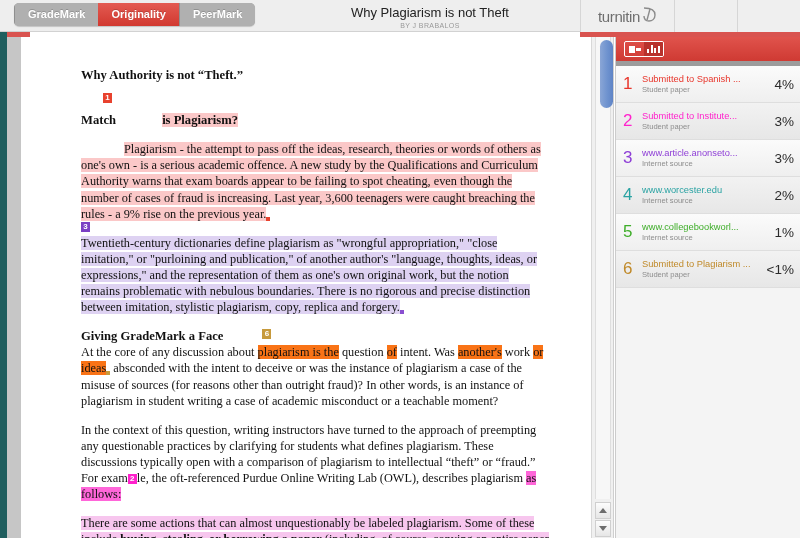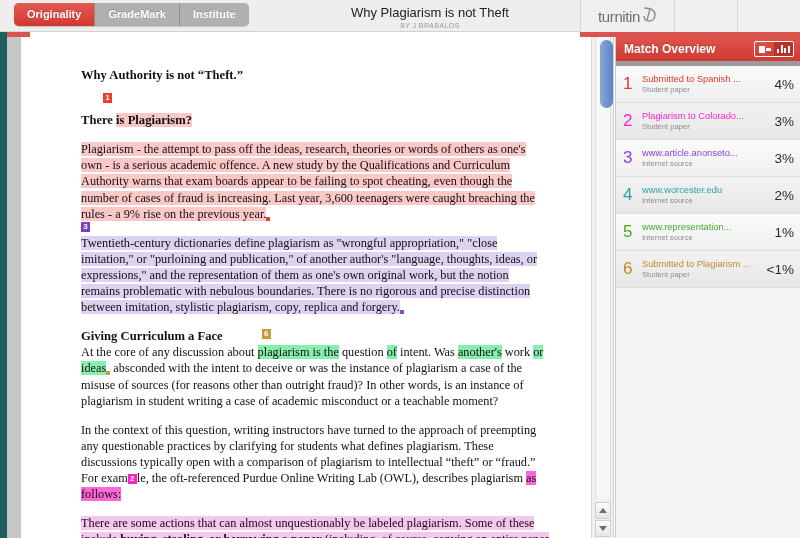--- a/index.html
+++ b/index.html
@@ -115,25 +115,25 @@
     color: #111;
     line-height: 16.1px;
   }
   .page p { margin: 0 0 13px 0; }
   .h-main { font-weight: bold; font-size: 12.6px; margin: 0 0 13px 0; }
   .h-sub2 { font-weight: bold; font-size: 12.6px; margin: 0; display:inline; }
   .tight { margin: 0 0 13px 0; }
   .blockquote { margin: 0 0 13px 36px; }
 
   
-  .hl1 { background: #fbc8c8; }          
+  .hl1 { background: #fbc8c8; margin-left: 43px; }          
   .hl2 { background: #ff66d9; }          
   .hl2b{ background: #f7c6ee; }          
   .hl3 { background: #ded2f2; }          
-  .hl6 { background: #86efac; }          
+  .hl6 { background: #f97316; }          
 
   
   .marker {
     display: inline-block;
     color: #fff;
     font-family: "Liberation Sans", sans-serif;
     font-size: 8px; font-weight: bold;
     line-height: 10px;
     min-width: 9px; height: 10px;
     text-align: center;
@@ -260,28 +260,28 @@
 </style>
 </head>
 <body>
 
 <div id="app">
 
   <div class="header">
 
     <div class="header-left">
       <div class="tabgroup">
+        <div class="tab sep">
+          <span>GradeMark</span>
+        </div>
         <div class="tab active">
           <span>Originality</span>
         </div>
         <div class="tab sep">
-          <span>GradeMark</span>
-        </div>
-        <div class="tab sep">
-          <span>Institute</span>
+          <span>PeerMark</span>
         </div>
       </div>
 
       <div class="doc-title-wrap">
         <div class="doc-title">Why Plagiarism is not Theft</div>
         <div class="doc-author">BY J BRABALOS</div>
       </div>
     </div>
 
     <div class="brandbar">
@@ -311,33 +311,33 @@
   <div class="edge-teal"></div>
   <div class="edge-gray"></div>
 
   <div class="docpane">
     <div class="page">
 
       <div class="h-main">Why Authority is not “Theft.”</div>
 
       <div class="tight">
         <span class="marker m1" style="position:relative; top:-7px; left:22px;">1</span><br style="line-height:0">
-        <span class="h-sub2">There </span><span class="h-sub2 hl1">is Plagiarism?</span>
+        <span class="h-sub2">Match </span><span class="h-sub2 hl1">is Plagiarism?</span>
       </div>
 
       <p><span class="hl1">Plagiarism - the attempt to pass off the ideas, research, theories or words of others as one's own - is a serious academic offence. A new study by the Qualifications and Curriculum Authority warns that exam boards appear to be failing to spot cheating, even though the number of cases of fraud is increasing. Last year, 3,600 teenagers were caught breaching the rules - a 9% rise on the previous year.</span><span class="endtick t1"></span></p>
 
       <div style="height:0; position:relative;">
         <span class="marker m3" style="position:absolute; top:-13px; left:0;">3</span>
       </div>
 
       <p><span class="hl3">Twentieth-century dictionaries define plagiarism as "wrongful appropriation," "close imitation," or "purloining and publication," of another author's "language, thoughts, ideas, or expressions," and the representation of them as one's own original work, but the notion remains problematic with nebulous boundaries. There is no rigorous and precise distinction between imitation, stylistic plagiarism, copy, replica and forgery.</span><span class="endtick t3"></span></p>
 
       <div class="tight">
-        <span class="h-sub2">Giving Curriculum a Face</span>
+        <span class="h-sub2">Giving GradeMark a Face</span>
         <span class="marker m6" style="margin-left:36px; vertical-align:top; position:relative; top:1px;">6</span>
       </div>
 
       <p style="margin-top:-13px"><span>At the core of any discussion about </span><span class="hl6">plagiarism is the</span><span> question </span><span class="hl6">of</span><span> intent.  Was </span><span class="hl6">another's</span><span> work </span><span class="hl6">or ideas</span><span class="endtick t6"></span><span> absconded with the intent to deceive or was the instance of plagiarism a case of the misuse of sources (for reasons other than outright fraud)?  In other words, is an instance of plagiarism in student writing a case of academic misconduct or a teachable moment?</span></p>
 
       <p><span>In the context of this question, writing instructors have turned to the approach of preempting any questionable practices by clarifying for students what defines plagiarism. These discussions typically open with a comparison of plagiarism to intellectual “theft” or “fraud.”  For exam</span><span class="marker m2">2</span><span>le, the oft-referenced Purdue Online Writing Lab (OWL), describes plagiarism </span><span class="hl2">as follows:</span></p>
 
       <p class="blockquote"><span class="hl2b">There are some actions that can almost unquestionably be labeled plagiarism. Some of these include </span><strong class="hl2b">buying, stealing, or borrowing a paper</strong><span class="hl2b"> (including, of course, copying an entire paper or article from the Web); </span></p>
 
     </div>
@@ -351,21 +351,20 @@
       <span class="arrow-u"></span>
     </div>
     <div class="sb-btn down">
       <span class="arrow-d"></span>
     </div>
   </div>
 
   <div class="sidebar">
 
     <div class="mo-header">
-      <div class="mo-title">Match Overview</div>
       <div class="mo-toggle">
         <div class="mo-tgl-btn">
           <span class="ic-panel">
             <i class="bk"></i>
               <i class="bl"></i>
           </span>
         </div>
         <div class="mo-tgl-btn active">
           <span class="ic-bars">
             <i style="height:4px"></i>
@@ -386,21 +385,21 @@
         <div class="m-body">
           <div class="m-src c1">Submitted to Spanish ...</div>
           <div class="m-type">Student paper</div>
         </div>
         <div class="m-pct">4%</div>
       </div>
 
       <div class="match-row alt">
         <div class="m-num c2">2</div>
         <div class="m-body">
-          <div class="m-src c2">Plagiarism to Colorado...</div>
+          <div class="m-src c2">Submitted to Institute...</div>
           <div class="m-type">Student paper</div>
         </div>
         <div class="m-pct">3%</div>
       </div>
 
       <div class="match-row">
         <div class="m-num c3">3</div>
         <div class="m-body">
           <div class="m-src c3">www.article.anonseto...</div>
           <div class="m-type">Internet source</div>
@@ -413,21 +412,21 @@
         <div class="m-body">
           <div class="m-src c4">www.worcester.edu</div>
           <div class="m-type">Internet source</div>
         </div>
         <div class="m-pct">2%</div>
       </div>
 
       <div class="match-row">
         <div class="m-num c5">5</div>
         <div class="m-body">
-          <div class="m-src c5">www.representation...</div>
+          <div class="m-src c5">www.collegebookworl...</div>
           <div class="m-type">Internet source</div>
         </div>
         <div class="m-pct">1%</div>
       </div>
 
       <div class="match-row alt">
         <div class="m-num c6">6</div>
         <div class="m-body">
           <div class="m-src c6">Submitted to Plagiarism ...</div>
           <div class="m-type">Student paper</div>

